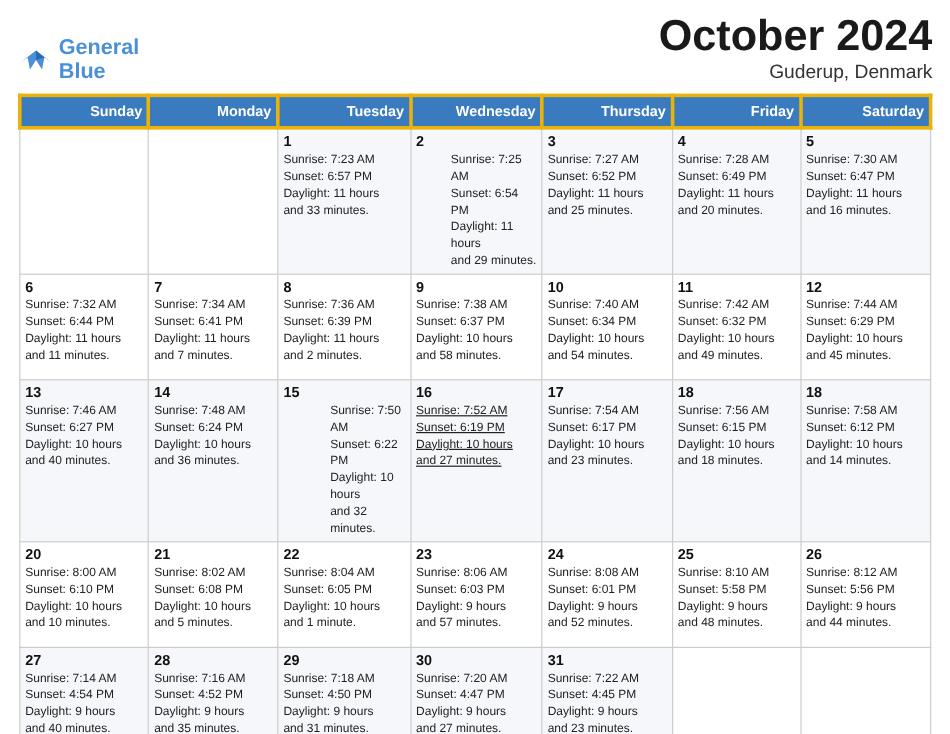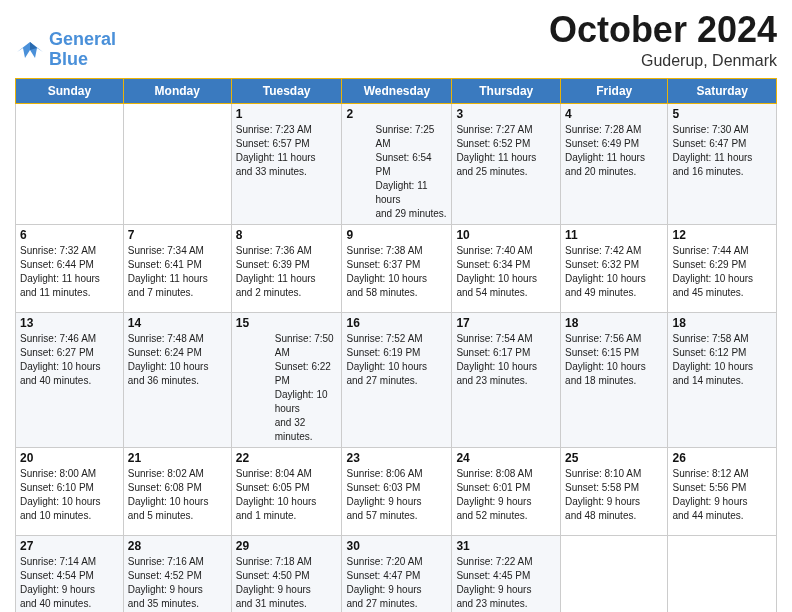--- a/index.html
+++ b/index.html
@@ -56,24 +56,24 @@
     }
     .calendar {
       width: 100%;
       border-collapse: collapse;
       font-size: 10.5px;
     }
     .calendar thead th {
       background: #3a7abf;
       color: #fff;
       padding: 5px 4px;
-      text-align: center;
+      text-align: right;
       font-size: 12px;
       font-weight: bold;
-      border: 1px solid #eab308;
+      border: 3px solid #eab308;
     }
     .calendar tbody td {
       border: 1px solid #ccc;
       vertical-align: top;
       padding: 3px 4px;
       height: 88px;
       width: 113px;
       background: #fff;
     }
     .calendar tbody tr:nth-child(odd) td {
@@ -241,21 +241,21 @@
           </td>
           <td>
             <span class="day-num">15</span>
             <div class="day-info" style="white-space: pre-line; margin-left: 39px;">Sunrise: 7:50 AM
 Sunset: 6:22 PM
 Daylight: 10 hours
 and 32 minutes.</div>
           </td>
           <td>
             <span class="day-num">16</span>
-            <div class="day-info" style="white-space: pre-line;">Sunrise: 7:52 AM
+            <div class="day-info" style="white-space: pre-line; text-decoration: underline;">Sunrise: 7:52 AM
 Sunset: 6:19 PM
 Daylight: 10 hours
 and 27 minutes.</div>
           </td>
           <td>
             <span class="day-num">17</span>
             <div class="day-info" style="white-space: pre-line;">Sunrise: 7:54 AM
 Sunset: 6:17 PM
 Daylight: 10 hours
 and 23 minutes.</div>

